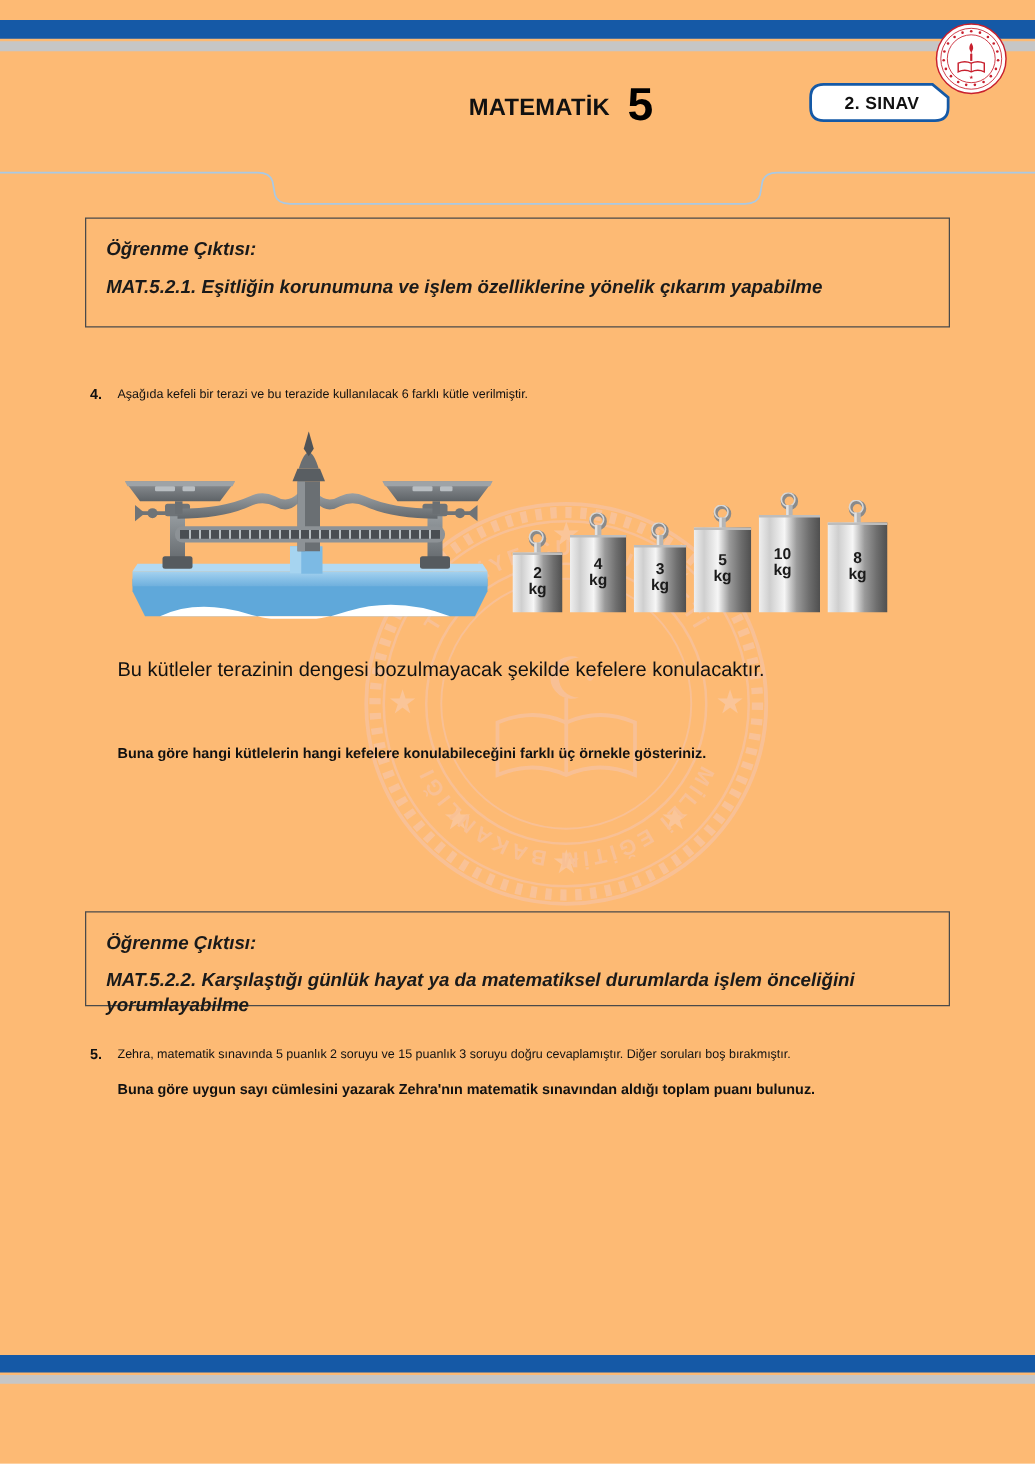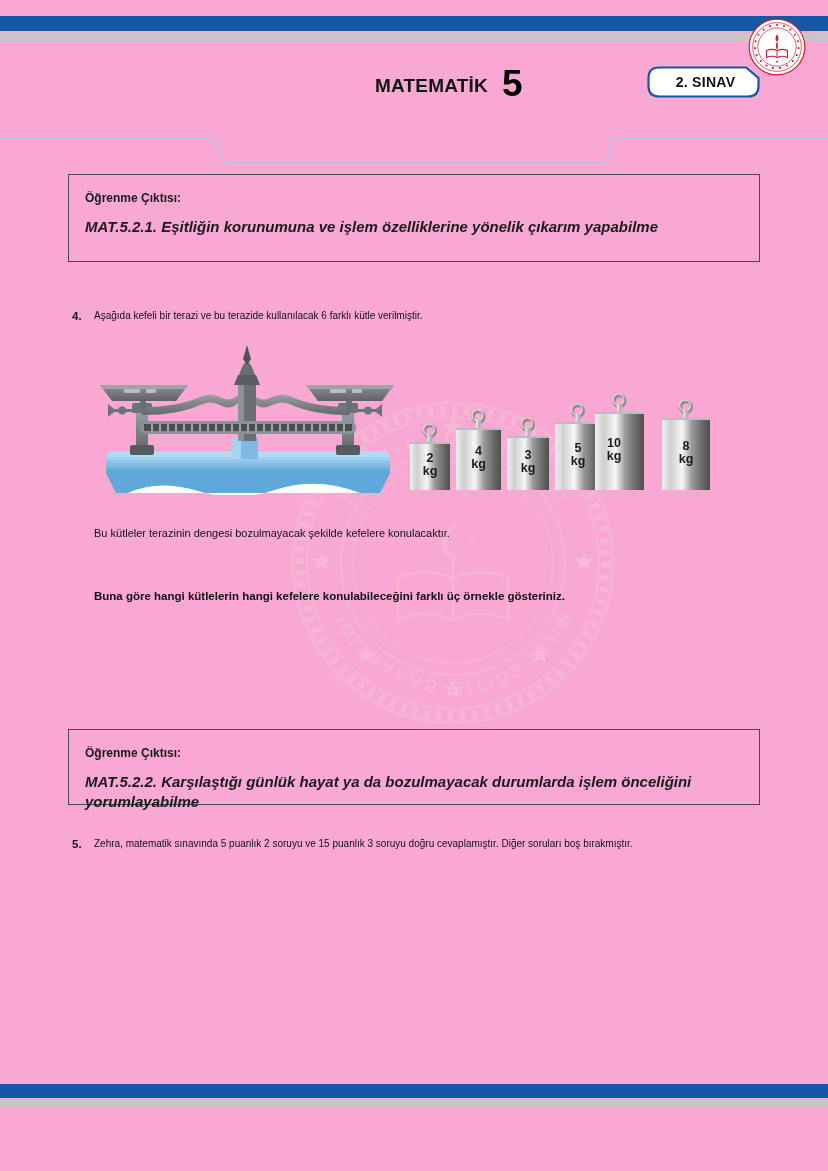--- a/index.html
+++ b/index.html
@@ -11,21 +11,21 @@
     background: #ffffff;
     font-family: "Liberation Sans", sans-serif;
     position: relative;
     overflow: hidden;
   }
 
   .page {
     position: relative;
     width: 828px;
     height: 1171px;
-    background: #f9a8d4;
+    background: #fdba74;
   }
 
   
   .top-blue-bar {
     position: absolute;
     left: 0; top: 16px;
     width: 828px; height: 15px;
     background: #1559a6;
   }
   .top-gray-bar {
@@ -97,21 +97,22 @@
   .outcome-box {
     position: absolute;
     border: 1.5px solid #4a4a4a;
     background: transparent;
     padding: 16px 16px 14px 16px;
   }
   #outcome-box-1 { left: 68px; top: 174px; width: 692px; height: 88px; }
   #outcome-box-2 { left: 68px; top: 729px; width: 692px; height: 76px; }
 
   .outcome-label {
-    font-size: 12px;
+    font-size: 15px;
+    font-style: italic;
     font-weight: bold;
     color: #1a1a1a;
     margin-bottom: 12px;
   }
   .outcome-text {
     font-size: 15px;
     font-style: italic;
     font-weight: bold;
     color: #1a1a1a;
     line-height: 1.3;
@@ -134,21 +135,21 @@
     flex: 0 0 22px;
     line-height: 1.5;
   }
   .q-body { flex: 1; }
   .q-stem {
     font-size: 10px;
     color: #111;
     line-height: 1.52;
   }
   .q-prompt-normal {
-    font-size: 11px;
+    font-size: 16px;
     color: #111;
     line-height: 1.52;
   }
   .q-prompt-bold {
     font-size: 11.5px;
     font-weight: bold;
     color: #111;
     line-height: 1.52;
     margin-top: 46px;
   }
@@ -528,21 +529,21 @@
             <rect x="20.4" y="10" width="5.2" height="10" fill="#b5b5b5"></rect>
             <rect x="20.4" y="10" width="2" height="10" fill="#e2e2e2"></rect>
             <rect x="0" y="18" width="46" height="68" fill="url(#wgrad3)"></rect>
             <rect x="0" y="18" width="46" height="2" fill="#bdbdbd"></rect>
           </svg>
           <div class="w-text" style="top:38px;">
             <span class="w-num">5</span>
             <span class="w-unit">kg</span>
           </div>
         </div>
-        <div class="weight" style="left: 185px; width: 38px; height: 96px;">
+        <div class="weight" style="left: 197px; width: 38px; height: 96px;">
           <svg width="49" height="96" viewBox="0 0 49 96">
             <defs>
               <linearGradient id="wgrad4" x1="0" y1="0" x2="1" y2="0">
                 <stop offset="0%" stop-color="#efefef"></stop>
                 <stop offset="18%" stop-color="#cfcfcf"></stop>
                 <stop offset="42%" stop-color="#f6f6f6"></stop>
                 <stop offset="62%" stop-color="#9a9a9a"></stop>
                 <stop offset="82%" stop-color="#6e6e6e"></stop>
                 <stop offset="100%" stop-color="#4f4f4f"></stop>
               </linearGradient>
@@ -585,27 +586,28 @@
         </div>
       </div>
 
     <div id="q4-followup">
       <div class="q-prompt-normal line-normal">Bu kütleler terazinin dengesi bozulmayacak şekilde kefelere konulacaktır.</div>
       <div class="q-prompt-bold">Buna göre hangi kütlelerin hangi kefelere konulabileceğini farklı üç örnekle gösteriniz.</div>
     </div>
 
     <div class="outcome-box" id="outcome-box-2">
       <div class="outcome-label">Öğrenme Çıktısı:</div>
-      <div class="outcome-text">MAT.5.2.2. Karşılaştığı günlük hayat ya da bozulmayacak durumlarda işlem önceliğini yorumlayabilme</div>
+      <div class="outcome-text">MAT.5.2.2. Karşılaştığı günlük hayat ya da matematiksel durumlarda işlem önceliğini yorumlayabilme</div>
     </div>
 
     <div class="question" id="question-5">
       <div class="q-number">5.</div>
       <div class="q-body">
         <div class="q-stem">Zehra, matematik sınavında 5 puanlık 2 soruyu ve 15 puanlık 3 soruyu doğru cevaplamıştır. Diğer soruları boş bırakmıştır.</div>
+        <div class="q-prompt-bold" style="margin-top:13px;">Buna göre uygun sayı cümlesini yazarak Zehra'nın matematik sınavından aldığı toplam puanı bulunuz.</div>
       </div>
     </div>
 
   </div>
 
   <div class="footer-blue-bar"></div>
   <div class="footer-gray-bar"></div>
 
 </div>
 

